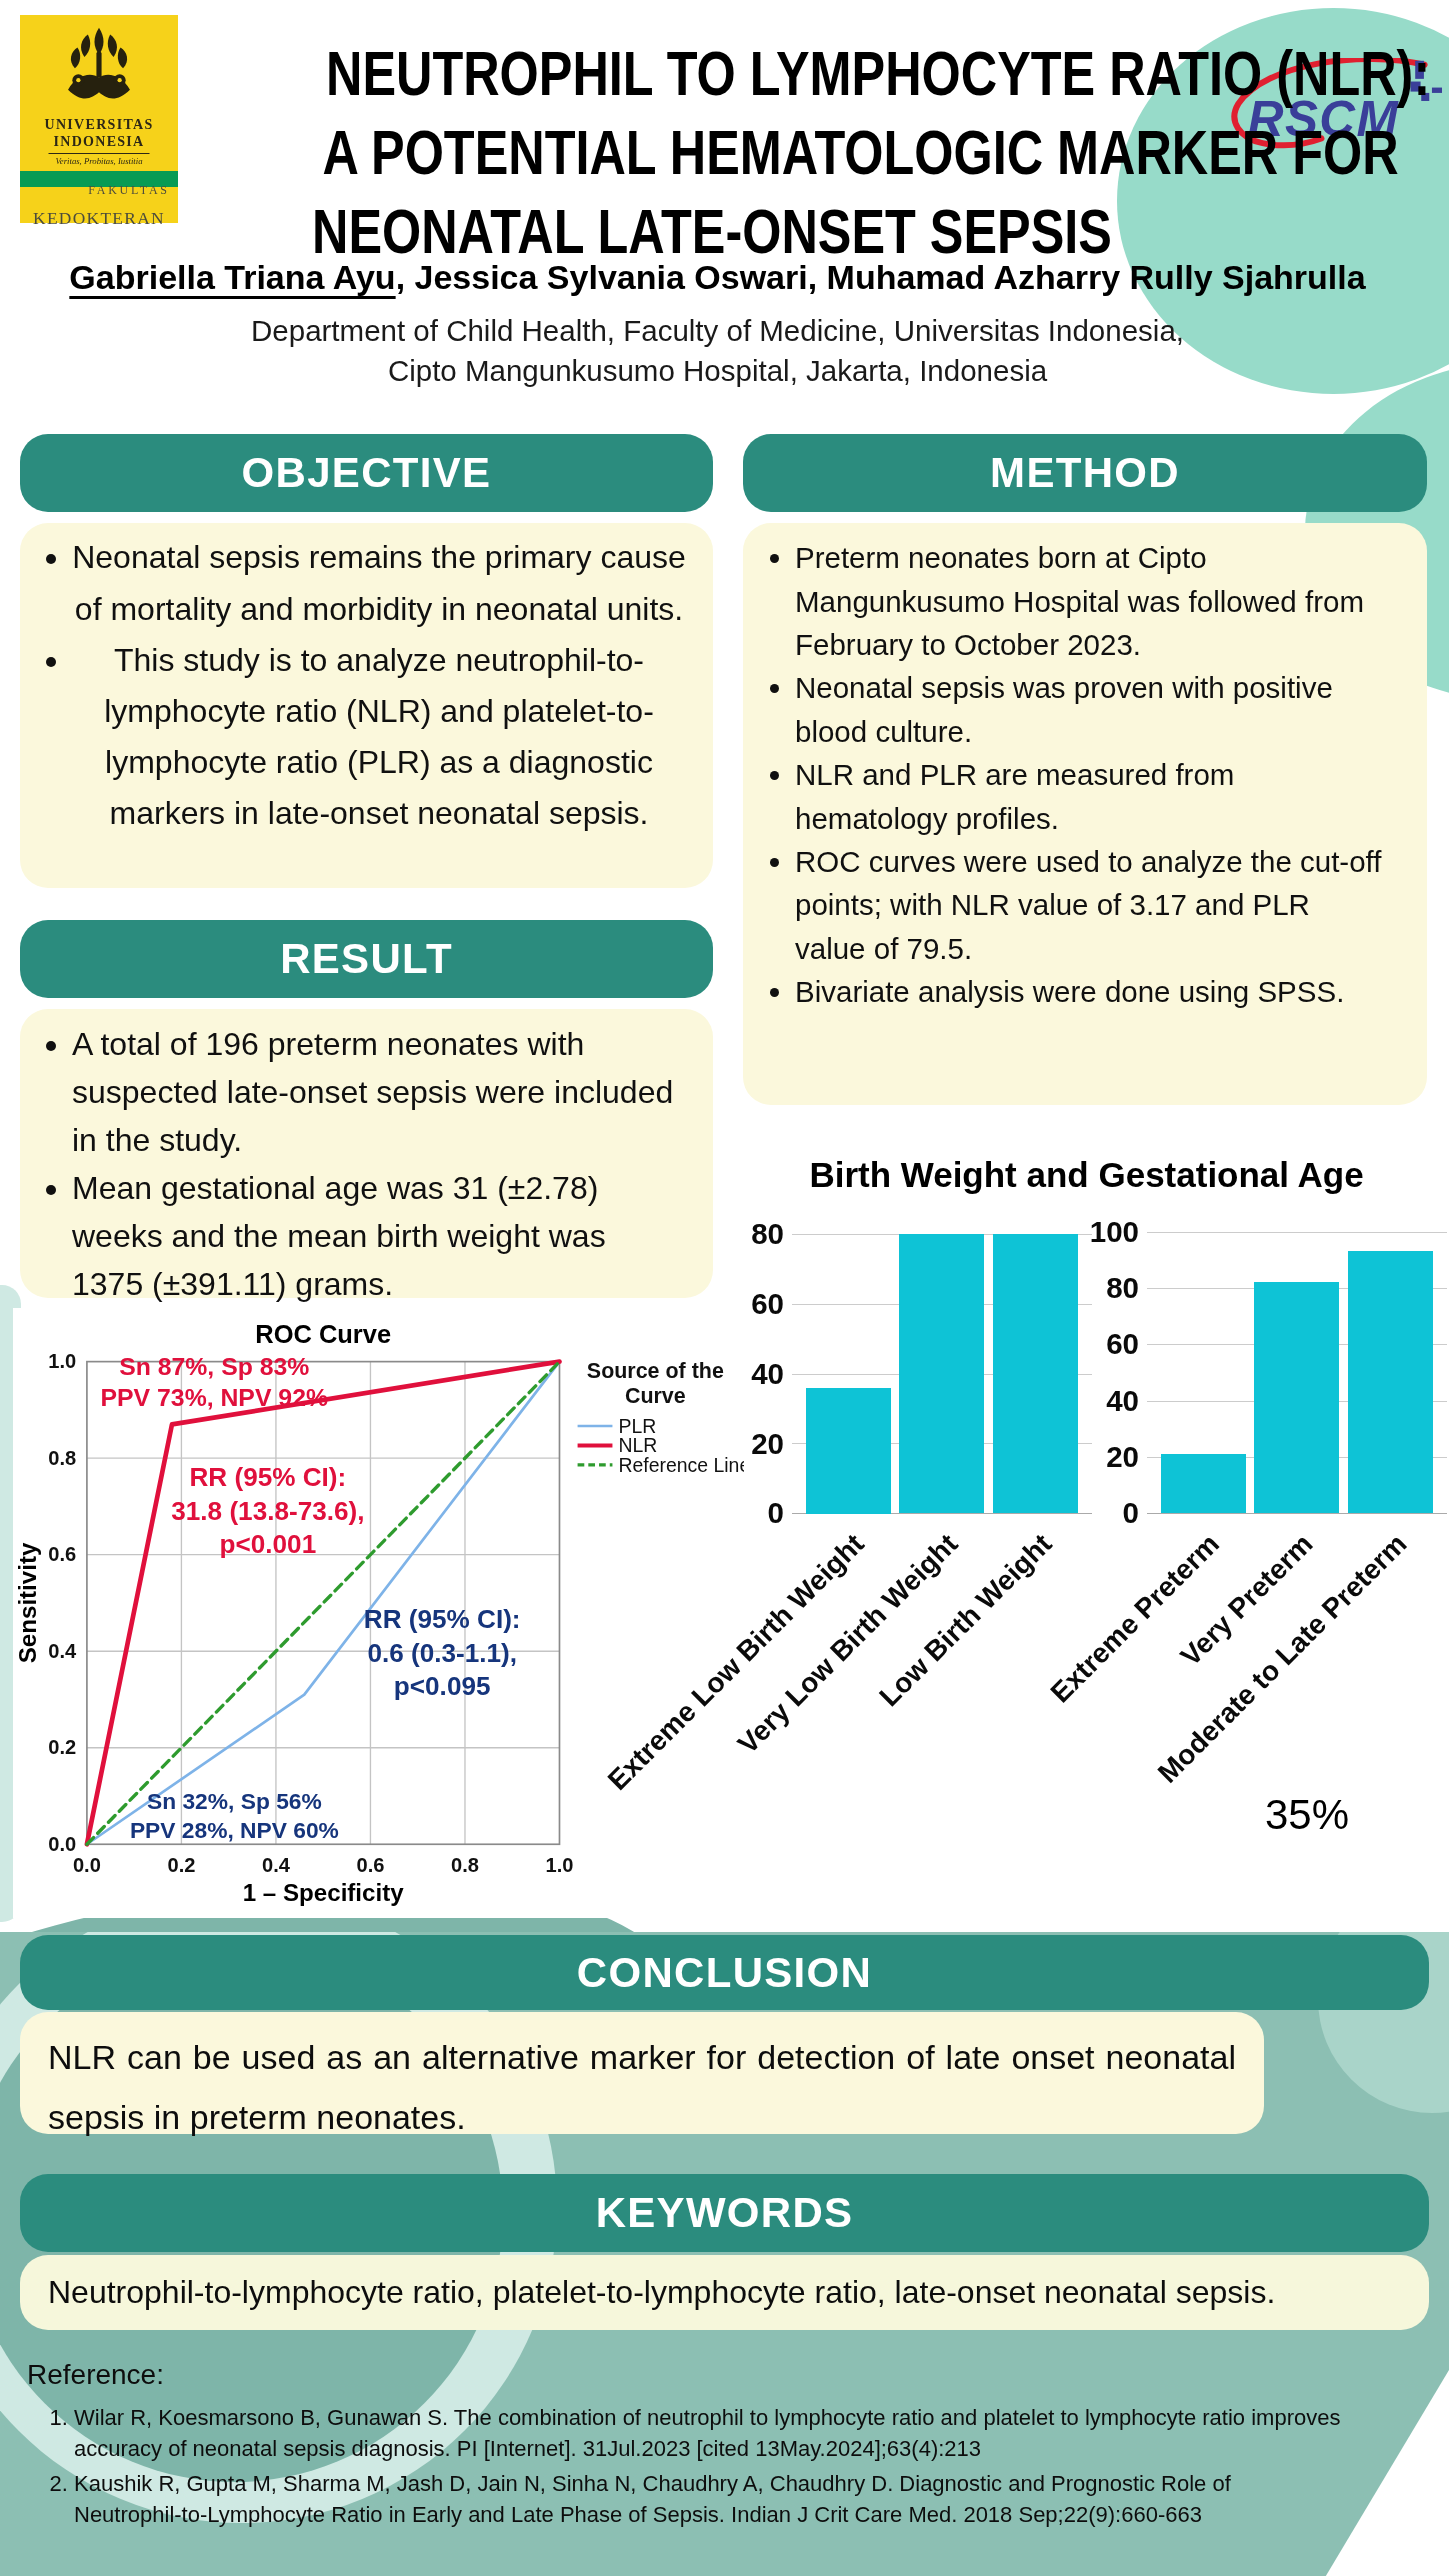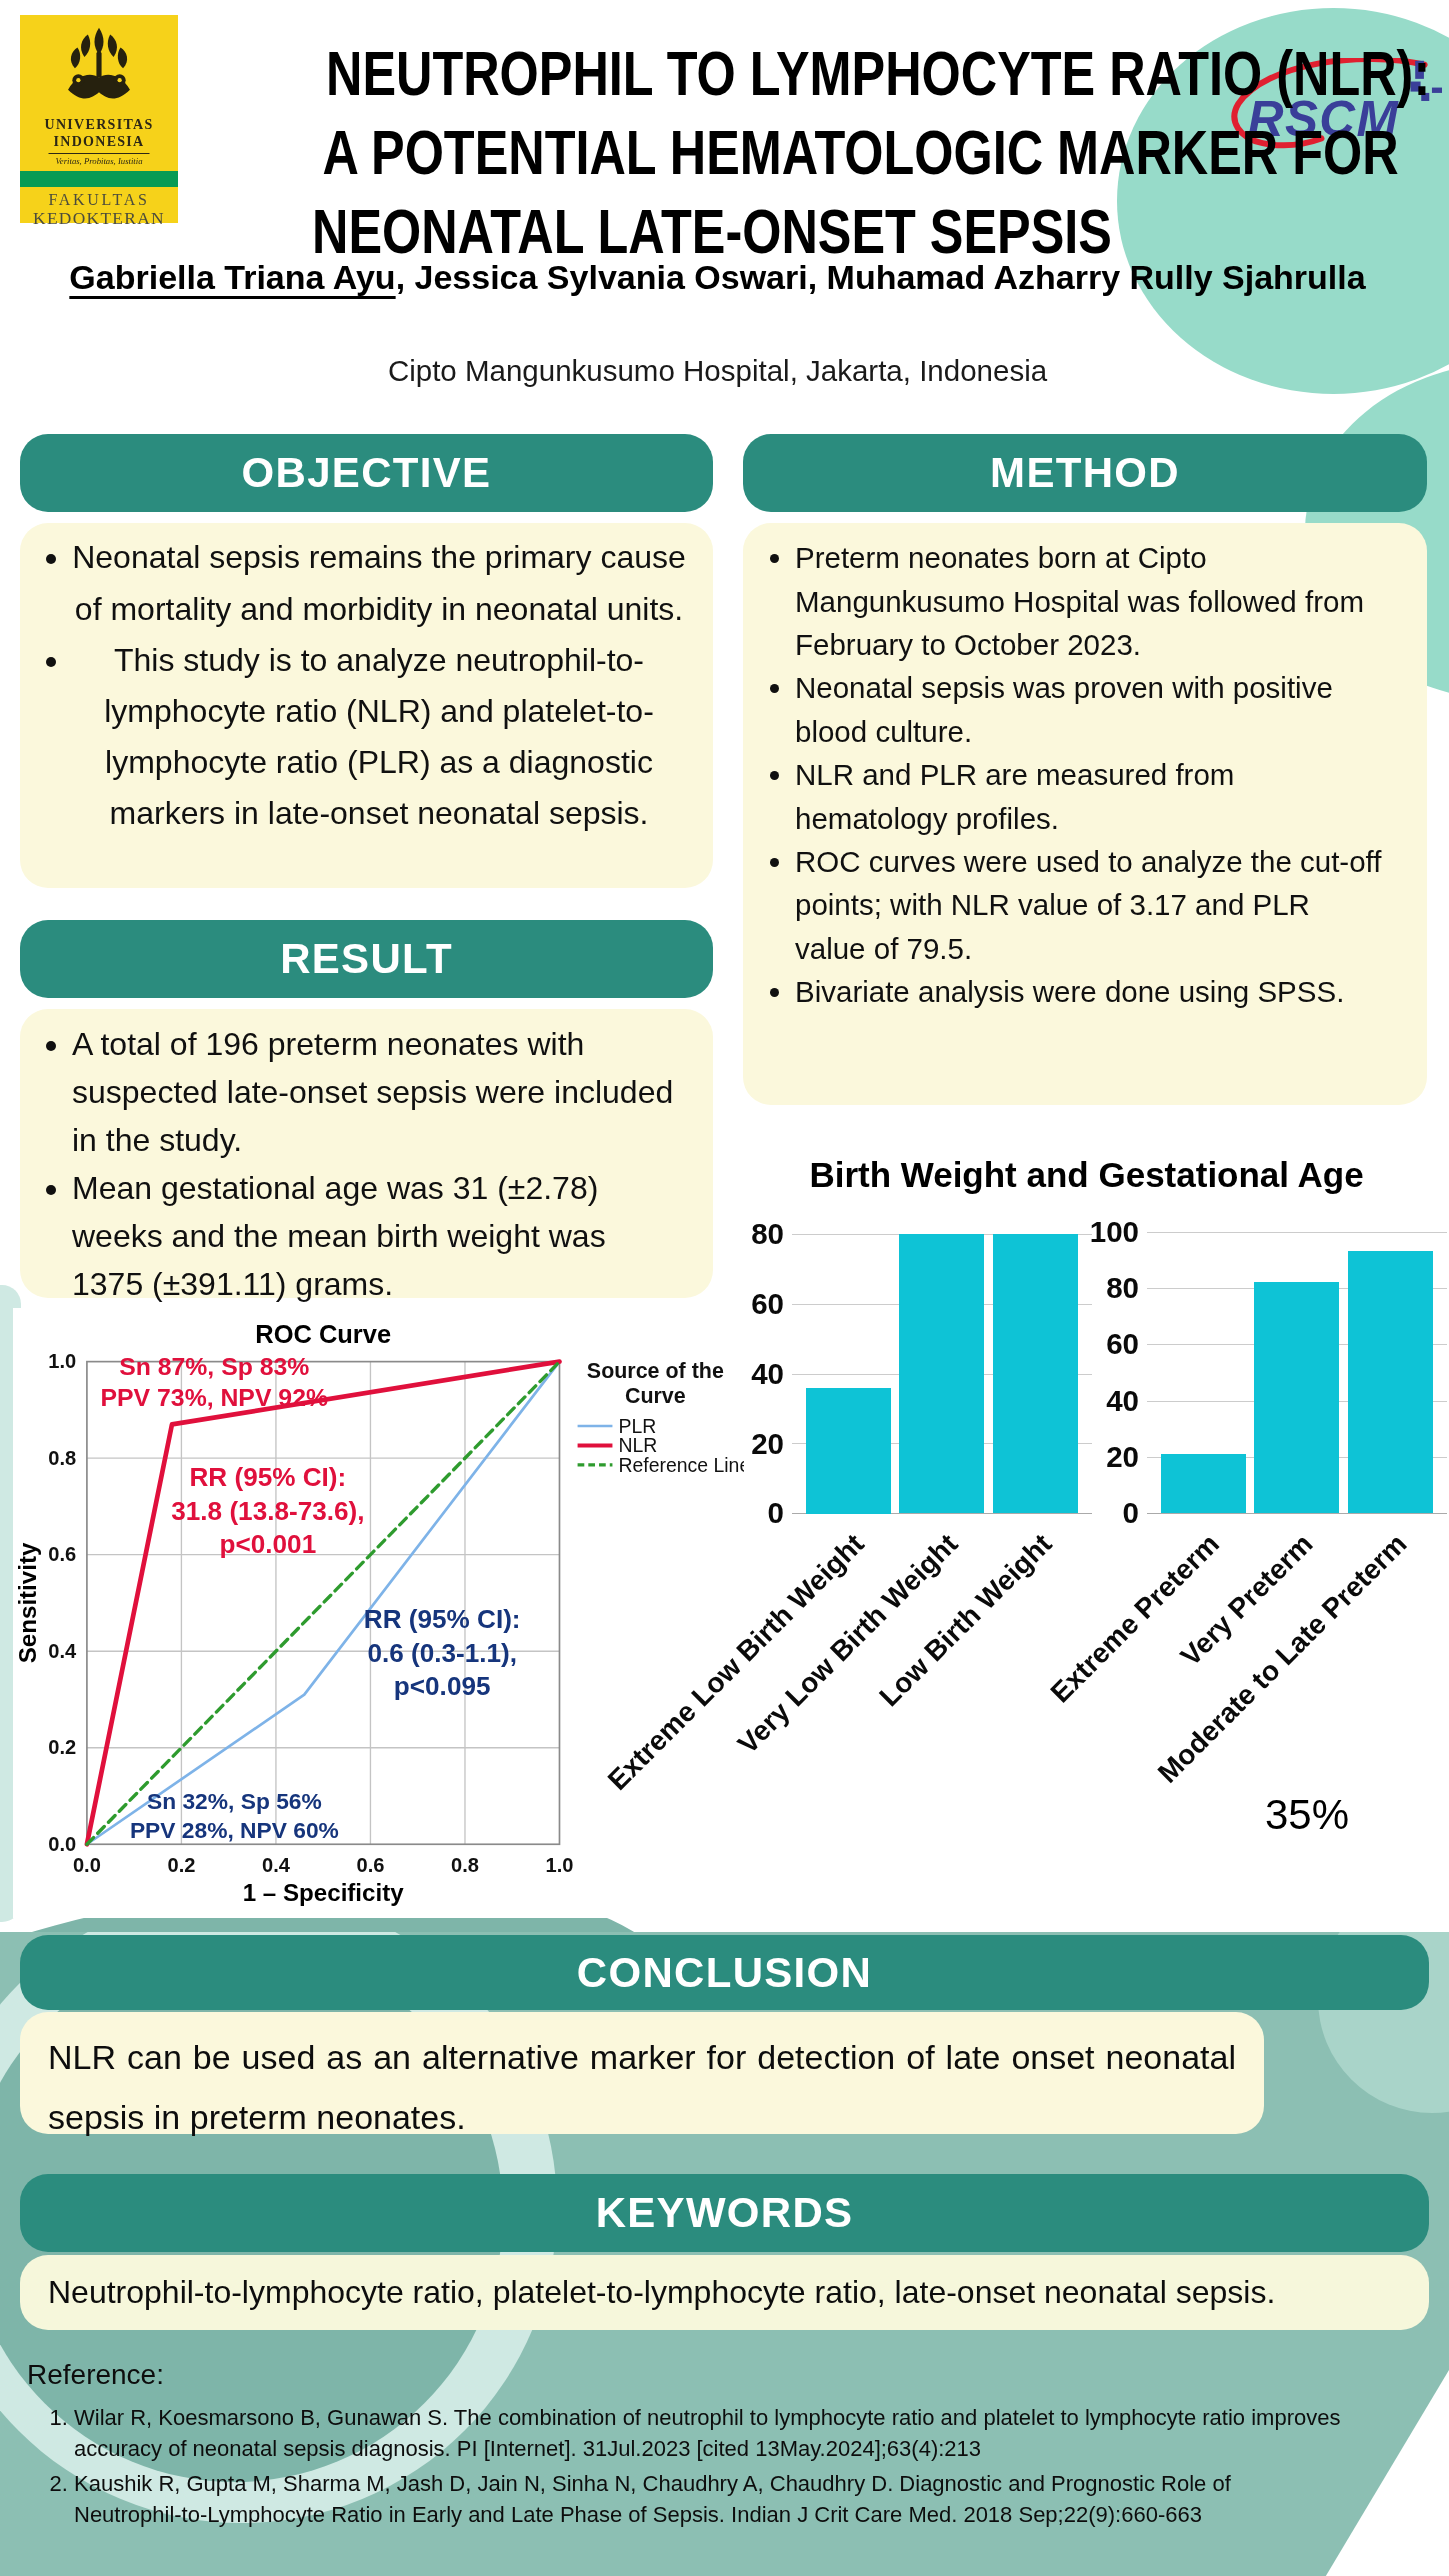--- a/index.html
+++ b/index.html
@@ -21,21 +21,21 @@
 
   
   #logo-ui{left:20px;top:14.8px;width:158px;height:208px;background:#F6D21A;z-index:5;text-align:center;}
   #logo-ui .emblem{position:absolute;left:50%;top:9.4px;transform:translateX(-50%);}
   .ui-univ{position:absolute;width:100%;left:0;font-family:"Liberation Serif",serif;font-weight:700;color:#2d2816;letter-spacing:1.3px;font-size:14px;}
   #ui-line1{top:102px;} #ui-line2{top:119px;}
   #ui-motto{position:absolute;left:50%;transform:translateX(-50%);top:138px;width:101px;border-top:1px solid #2d2816;
             font-family:"Liberation Serif",serif;font-style:italic;font-size:8.7px;color:#2d2816;padding-top:2.7px;}
   #ui-greenbar{position:absolute;left:0;top:156px;width:100%;height:16px;background:#079B54;}
   .ui-fak{position:absolute;width:100%;left:0;font-family:"Liberation Serif",serif;color:#4c4c3c;}
-  #ui-fak1{top:176px;font-size:16px;letter-spacing:2.7px;}
+  #ui-fak1{top:168px;font-size:12px;letter-spacing:2.7px;margin-left:30px;}
   #ui-fak2{top:193px;font-size:17.4px;letter-spacing:1.3px;}
 
   
   #logo-rscm{left:1221px;top:58px;width:221px;height:104px;z-index:5;}
 
   
   #title{left:188px;top:34px;width:1047px;z-index:5;text-align:center;line-height:79px;font-weight:900;font-size:63px;color:#000;}
   #title .tline{display:inline-block;transform:scaleX(0.80);transform-origin:center;white-space:nowrap;}
   #authors{left:40px;top:258px;width:1355px;text-align:center;font-size:34px;font-weight:700;z-index:5;color:#000;}
   #authors u{text-decoration-thickness:2.7px;text-underline-offset:6.7px;}
@@ -137,20 +137,21 @@
       </g>
     </svg>
   </div>
 
   <div class="abs" id="title">
     <span class="tline">NEUTROPHIL TO LYMPHOCYTE RATIO (NLR):</span><br>
     <span class="tline">A POTENTIAL HEMATOLOGIC MARKER FOR</span><br>
     <span class="tline">NEONATAL LATE-ONSET SEPSIS</span>
   </div>
   <div class="abs" id="authors"><u>Gabriella Triana Ayu</u><span>, Jessica Sylvania Oswari, Muhamad Azharry Rully Sjahrulla</span></div>
+  <div class="abs affil" id="affil1">Department of Child Health, Faculty of Medicine, Universitas Indonesia,</div>
   <div class="abs affil" id="affil2">Cipto Mangunkusumo Hospital, Jakarta, Indonesia</div>
 
   <div class="abs sec-head" id="obj-head">OBJECTIVE</div>
   <div class="abs sec-body" id="obj-body">
     <ul class="bullets">
         <li>Neonatal sepsis remains the primary cause of mortality and morbidity in neonatal units.</li>
         <li>This study is to analyze neutrophil-to-lymphocyte ratio (NLR) and platelet-to-lymphocyte ratio (PLR) as a diagnostic markers in late-onset neonatal sepsis.</li>
       </ul>
   </div>
 

